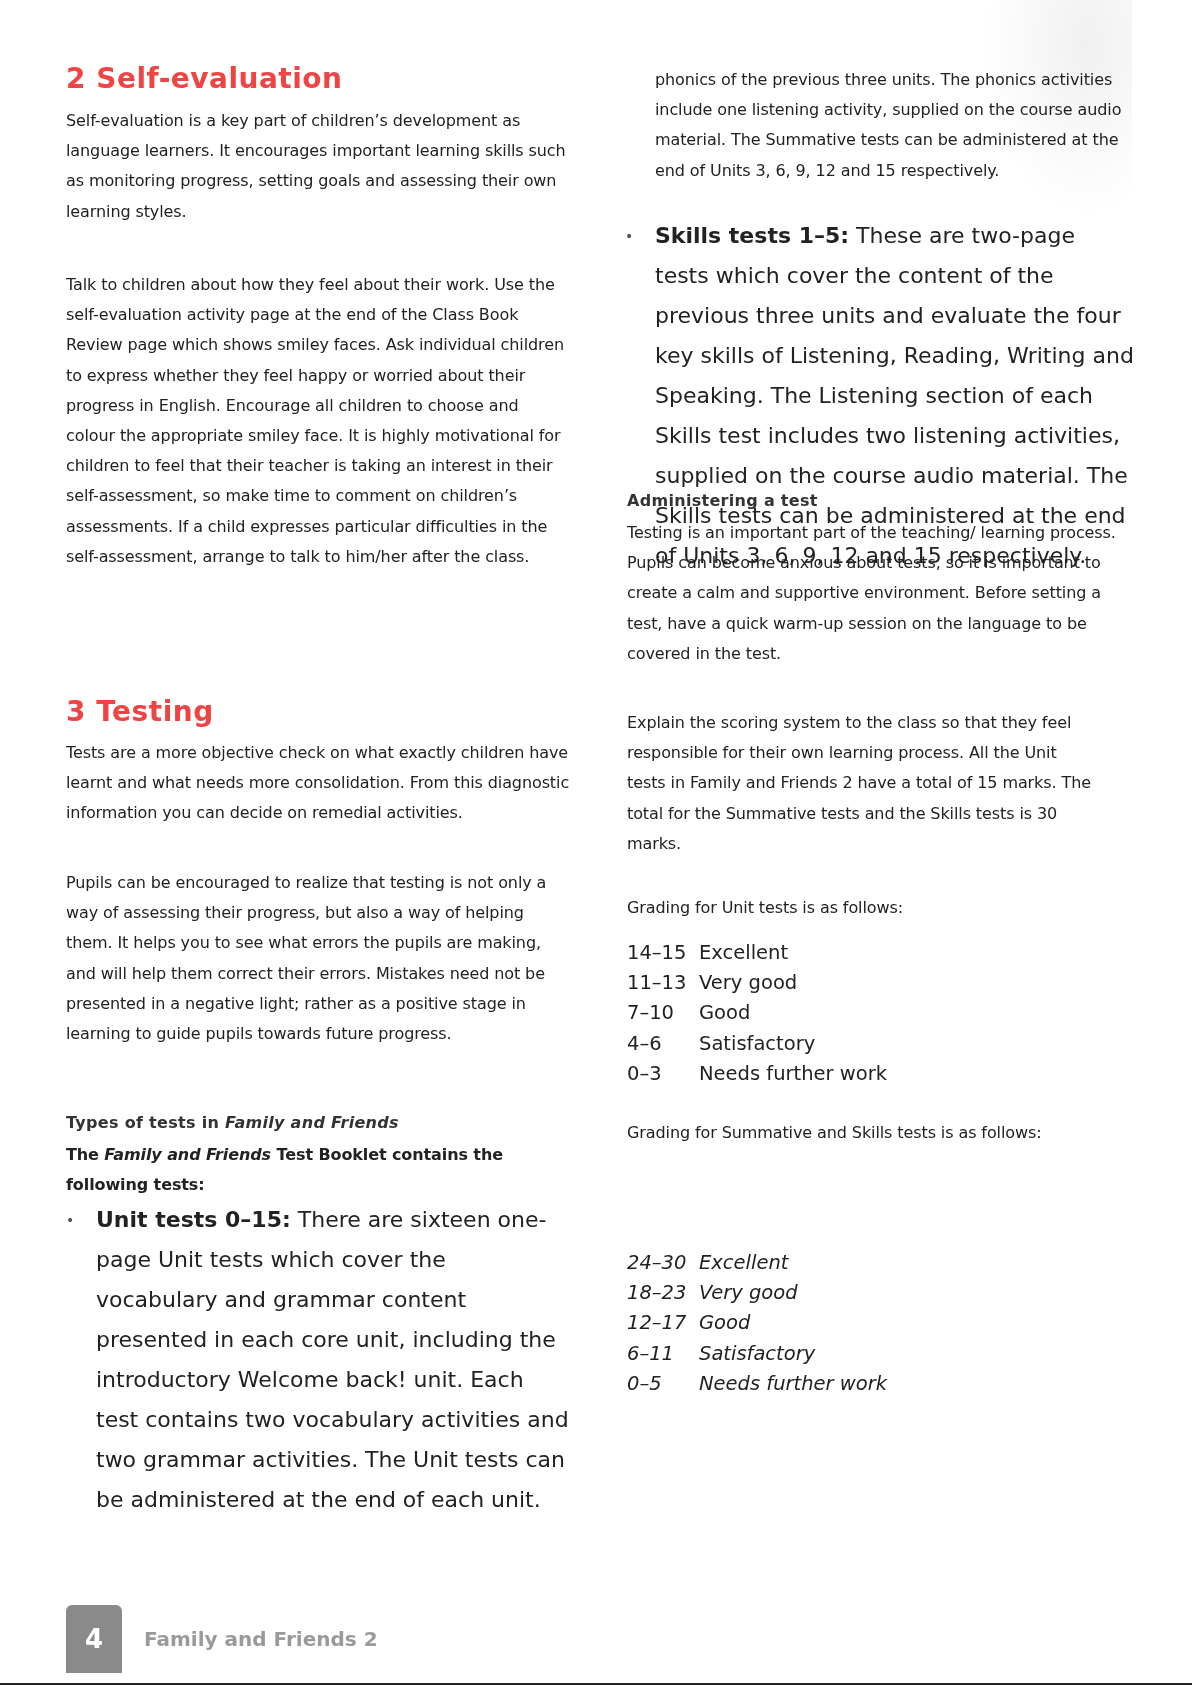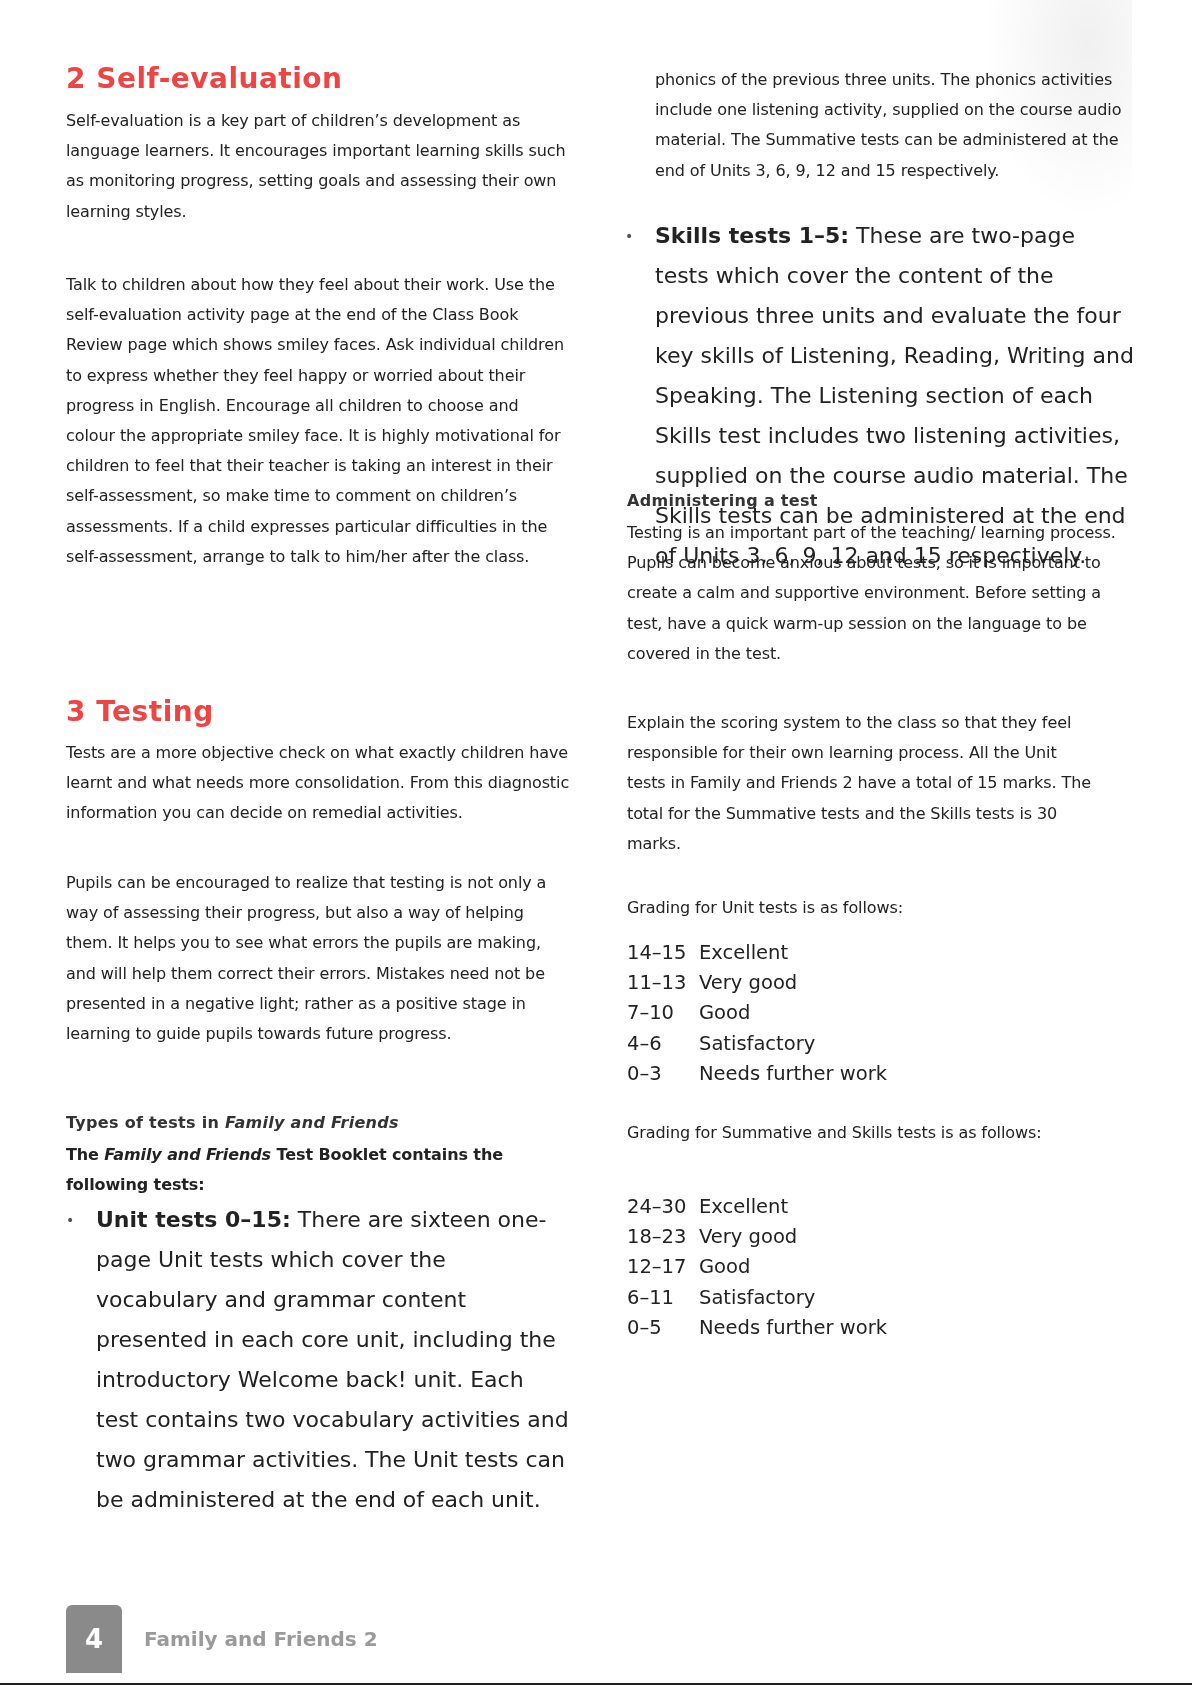--- a/index.html
+++ b/index.html
@@ -82,21 +82,21 @@
           <td>Satisfactory</td>
         </tr>
     <tr>
           <td class="range">0–3</td>
           <td>Needs further work</td>
         </tr>
   </tbody>
     </table>
 
   <p style="position:absolute; top:1118px; left:0; width:440px;">Grading for Summative and Skills tests is as follows:</p>
-  <table class="grade-table" style="position:absolute; top:1192px; left:0;">
+  <table class="grade-table" style="position:absolute; top:1248px; left:0;font-style:italic;">
     <tbody>
         <tr>
           <td class="range">24–30</td>
           <td>Excellent</td>
         </tr>
     <tr>
           <td class="range">18–23</td>
           <td>Very good</td>
         </tr>
     <tr>

